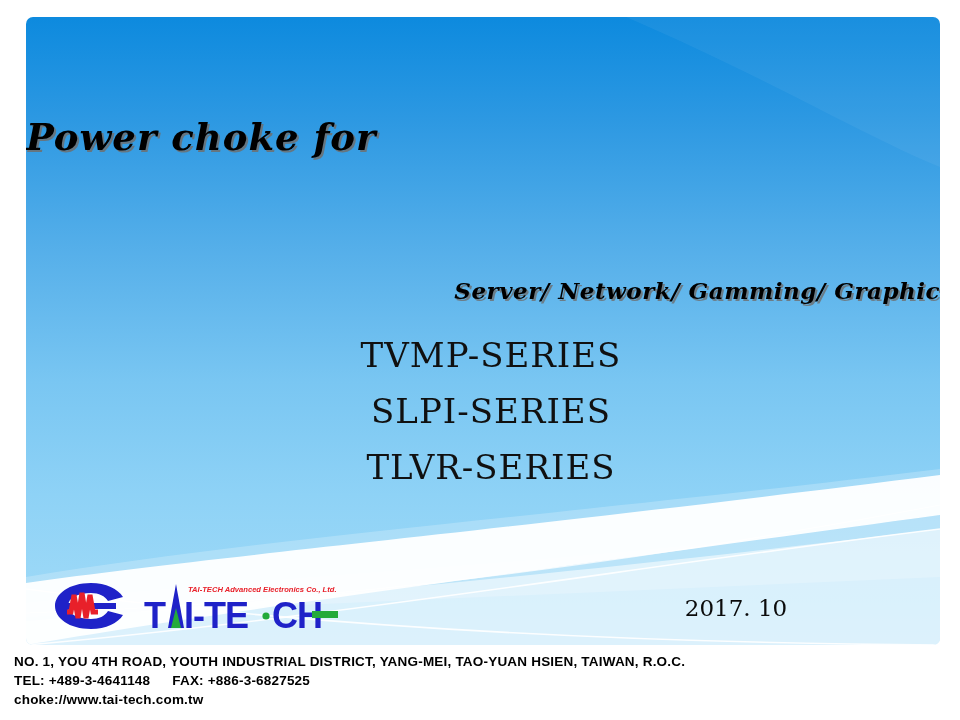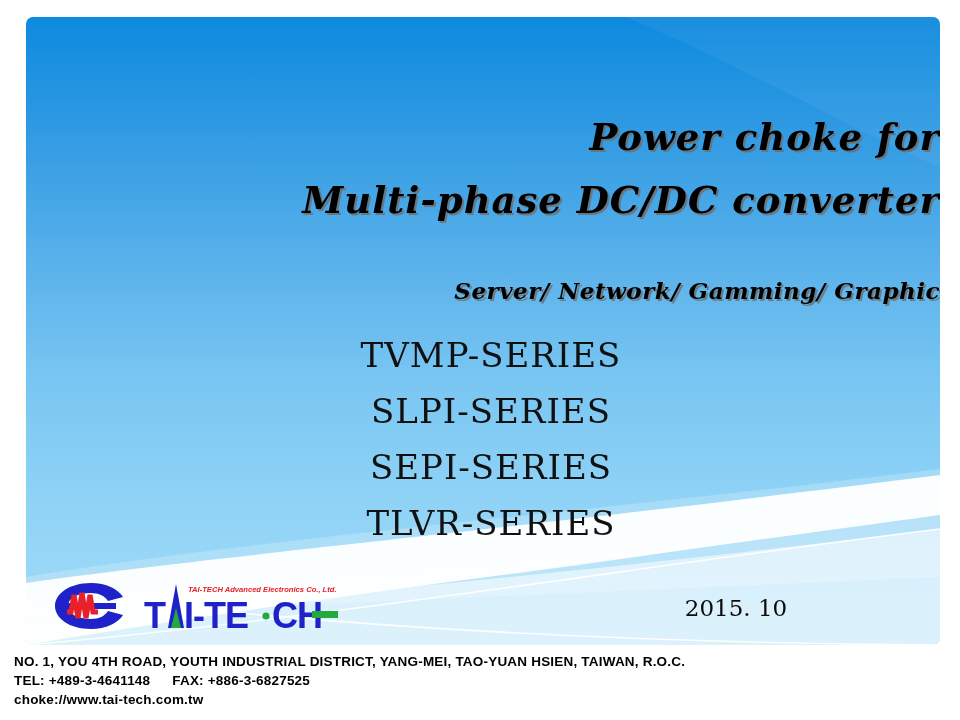--- a/index.html
+++ b/index.html
@@ -50,21 +50,21 @@
     width: 914px;
     height: 628px;
     pointer-events: none;
   }
 
   
   .title-block {
     position: absolute;
     left: 0;
     width: 914px;
-    text-align: right;
+    text-align: left;
     color: #000000;
     font-family: "DejaVu Serif", "Liberation Serif", serif;
     font-weight: bold;
     font-style: italic;
     letter-spacing: 1px;
     text-shadow: 2px 2px 0 rgba(110,110,110,0.85);
     white-space: nowrap;
   }
   #title-line-1 {
     top: 98px;
@@ -181,32 +181,30 @@
 
       <path d="M0,572 C 300,612 620,626 914,628" fill="none" stroke="#ffffff" stroke-width="1.6" opacity="0.9"></path>
       <path d="M0,628 C 300,602 620,548 914,512" fill="none" stroke="#ffffff" stroke-width="1.6" opacity="0.9"></path>
       <path d="M0,596 C 320,586 640,540 914,488" fill="none" stroke="#ffffff" stroke-width="1.2" opacity="0.75"></path>
 
       <path d="M600,0 C 740,60 840,120 914,150 L914,0 Z" fill="#ffffff" opacity="0.05"></path>
     </svg>
 
     <div class="title-block" id="title-line-1">Power choke for</div>
 
-    <div class="title-block" id="title-line-2">Multi-phase DC/DC converter</div>
 
     <div id="subtitle">Server/ Network/ Gamming/ Graphic</div>
 
     <div id="series-list">
       <div class="series-item">TVMP-SERIES</div>
       <div class="series-item">SLPI-SERIES</div>
-      <div class="series-item">SEPI-SERIES</div>
       <div class="series-item">TLVR-SERIES</div>
     </div>
 
-    <div id="date-label">2015. 10</div>
+    <div id="date-label">2017. 10</div>
 
   </div>
 
   <div id="logo-group">
 
     <svg id="logo-mark" viewBox="0 0 78 52">
 
       <path d="M39,3 C 17,3 3,14 3,26 C 3,38 17,49 39,49 C 54,49 66,43 71,35
                L56,31 C 53,36 47,39 39,39 C 26,39 16,34 16,26
                C 16,18 26,13 39,13 C 47,13 53,16 56,21 L71,17

